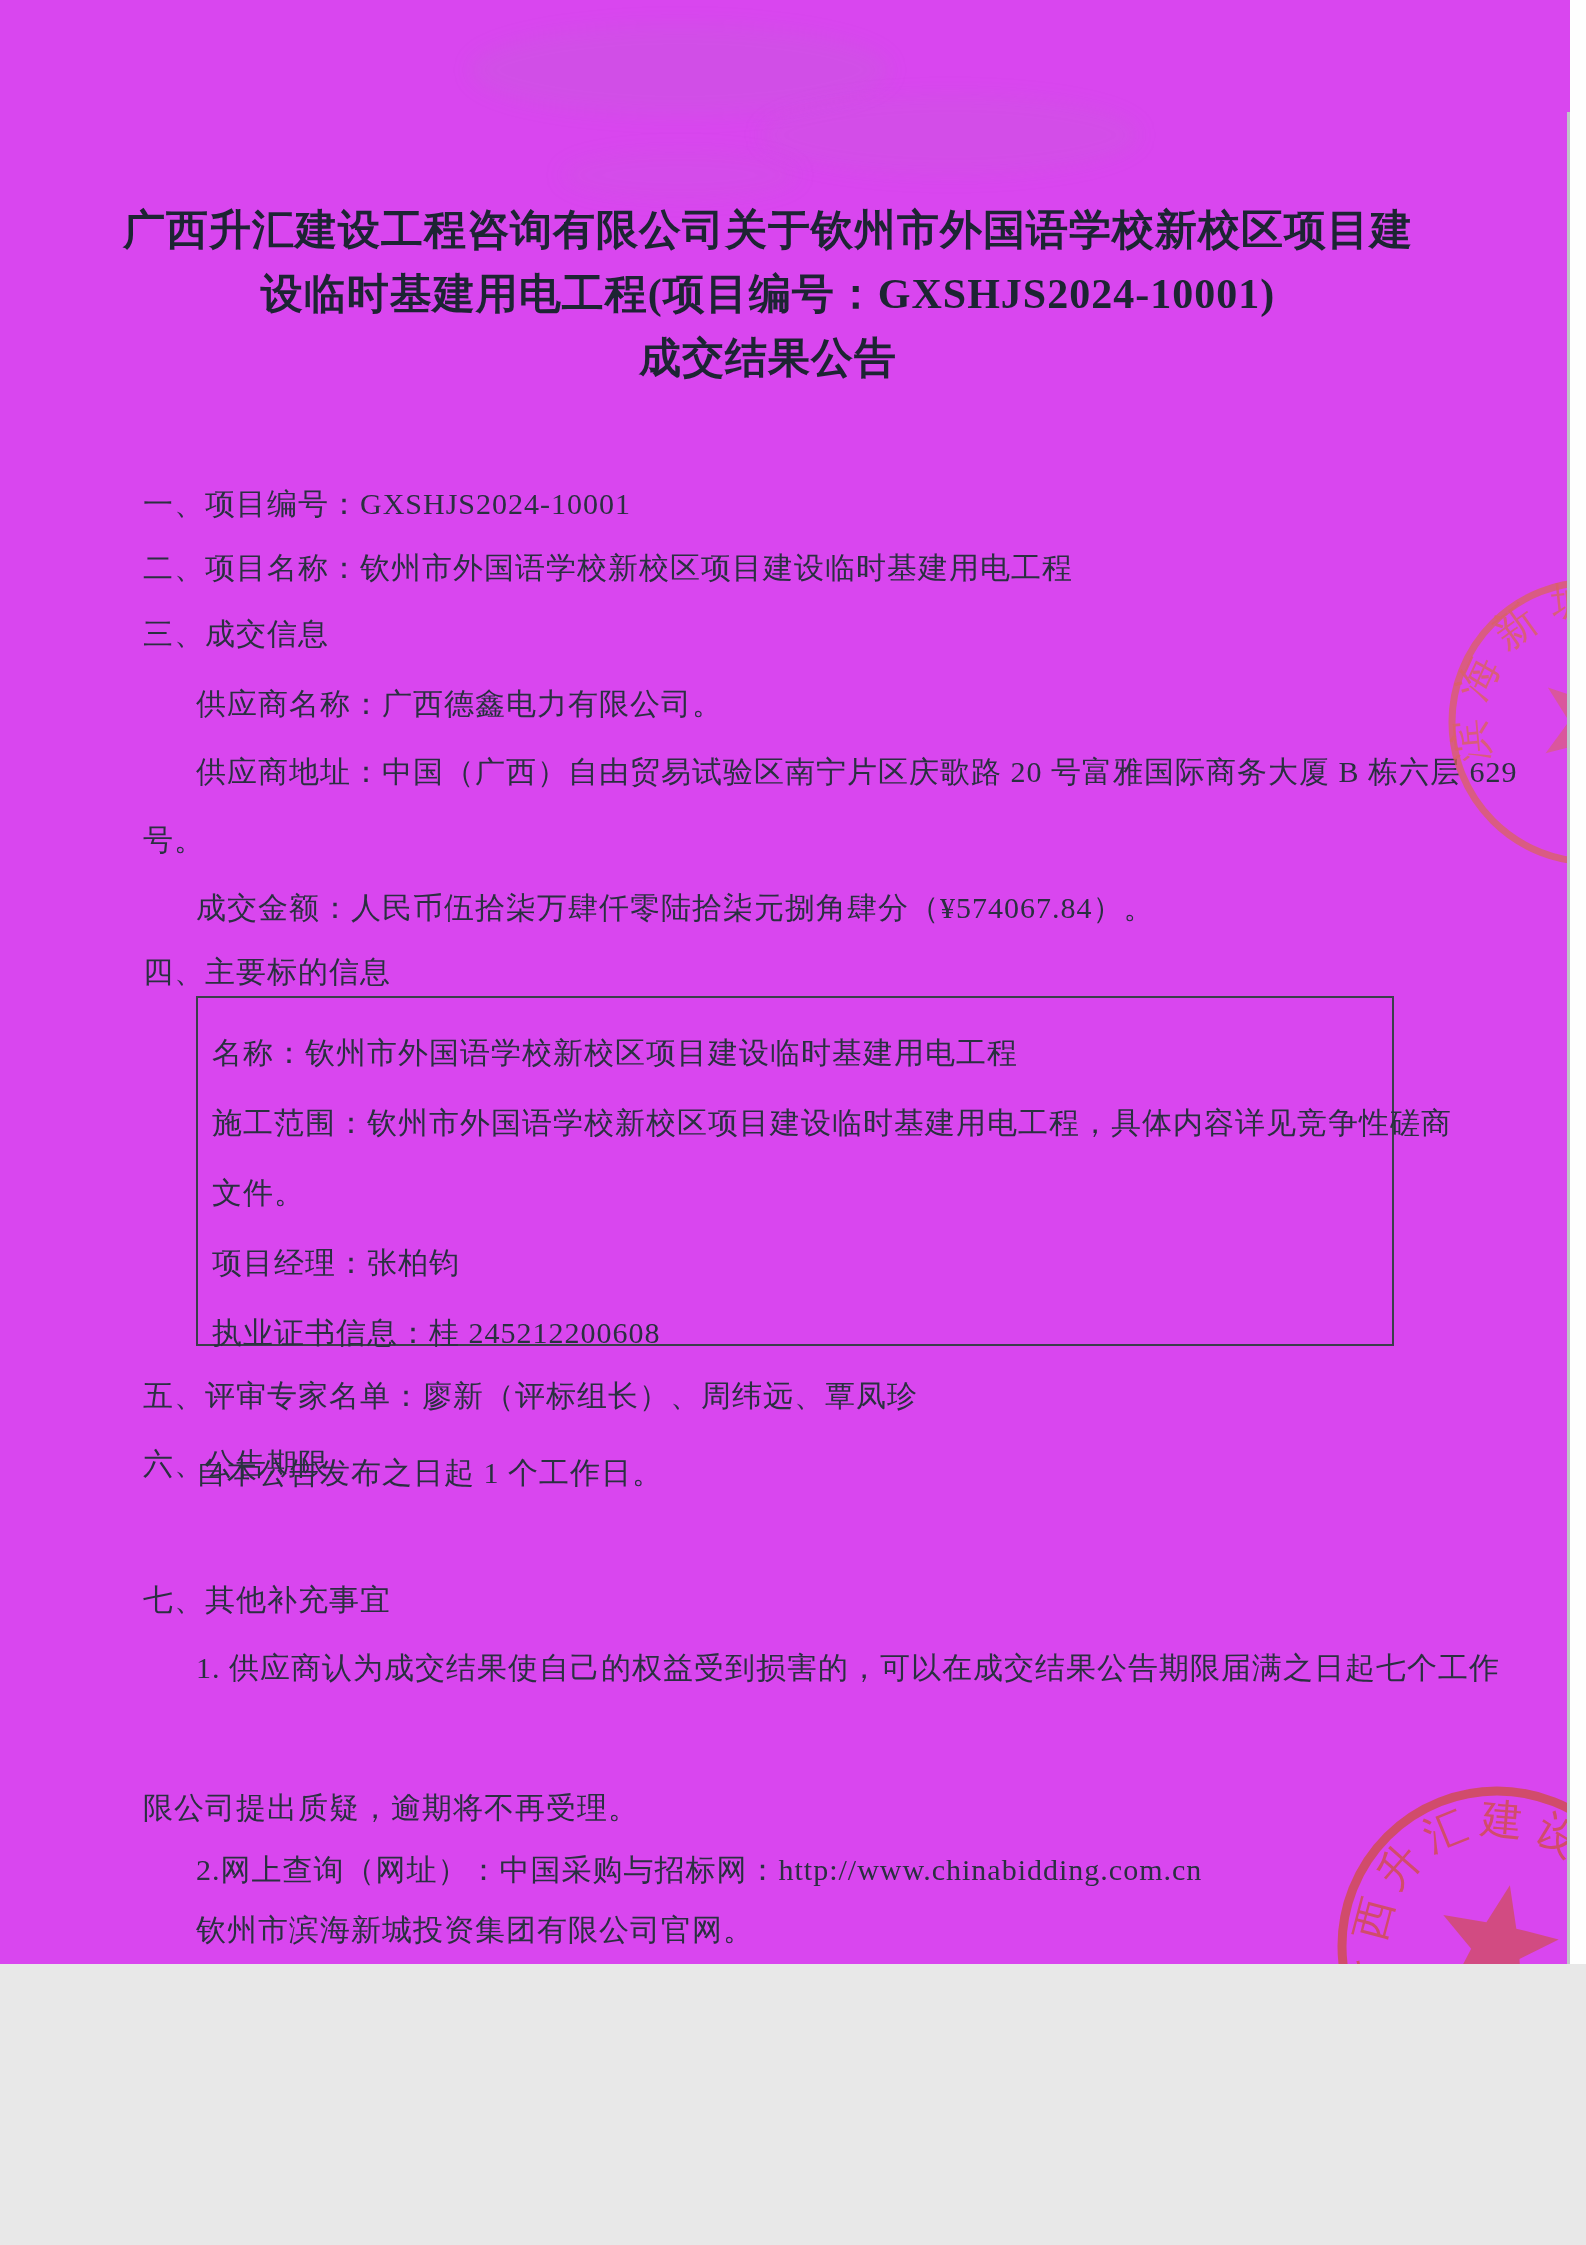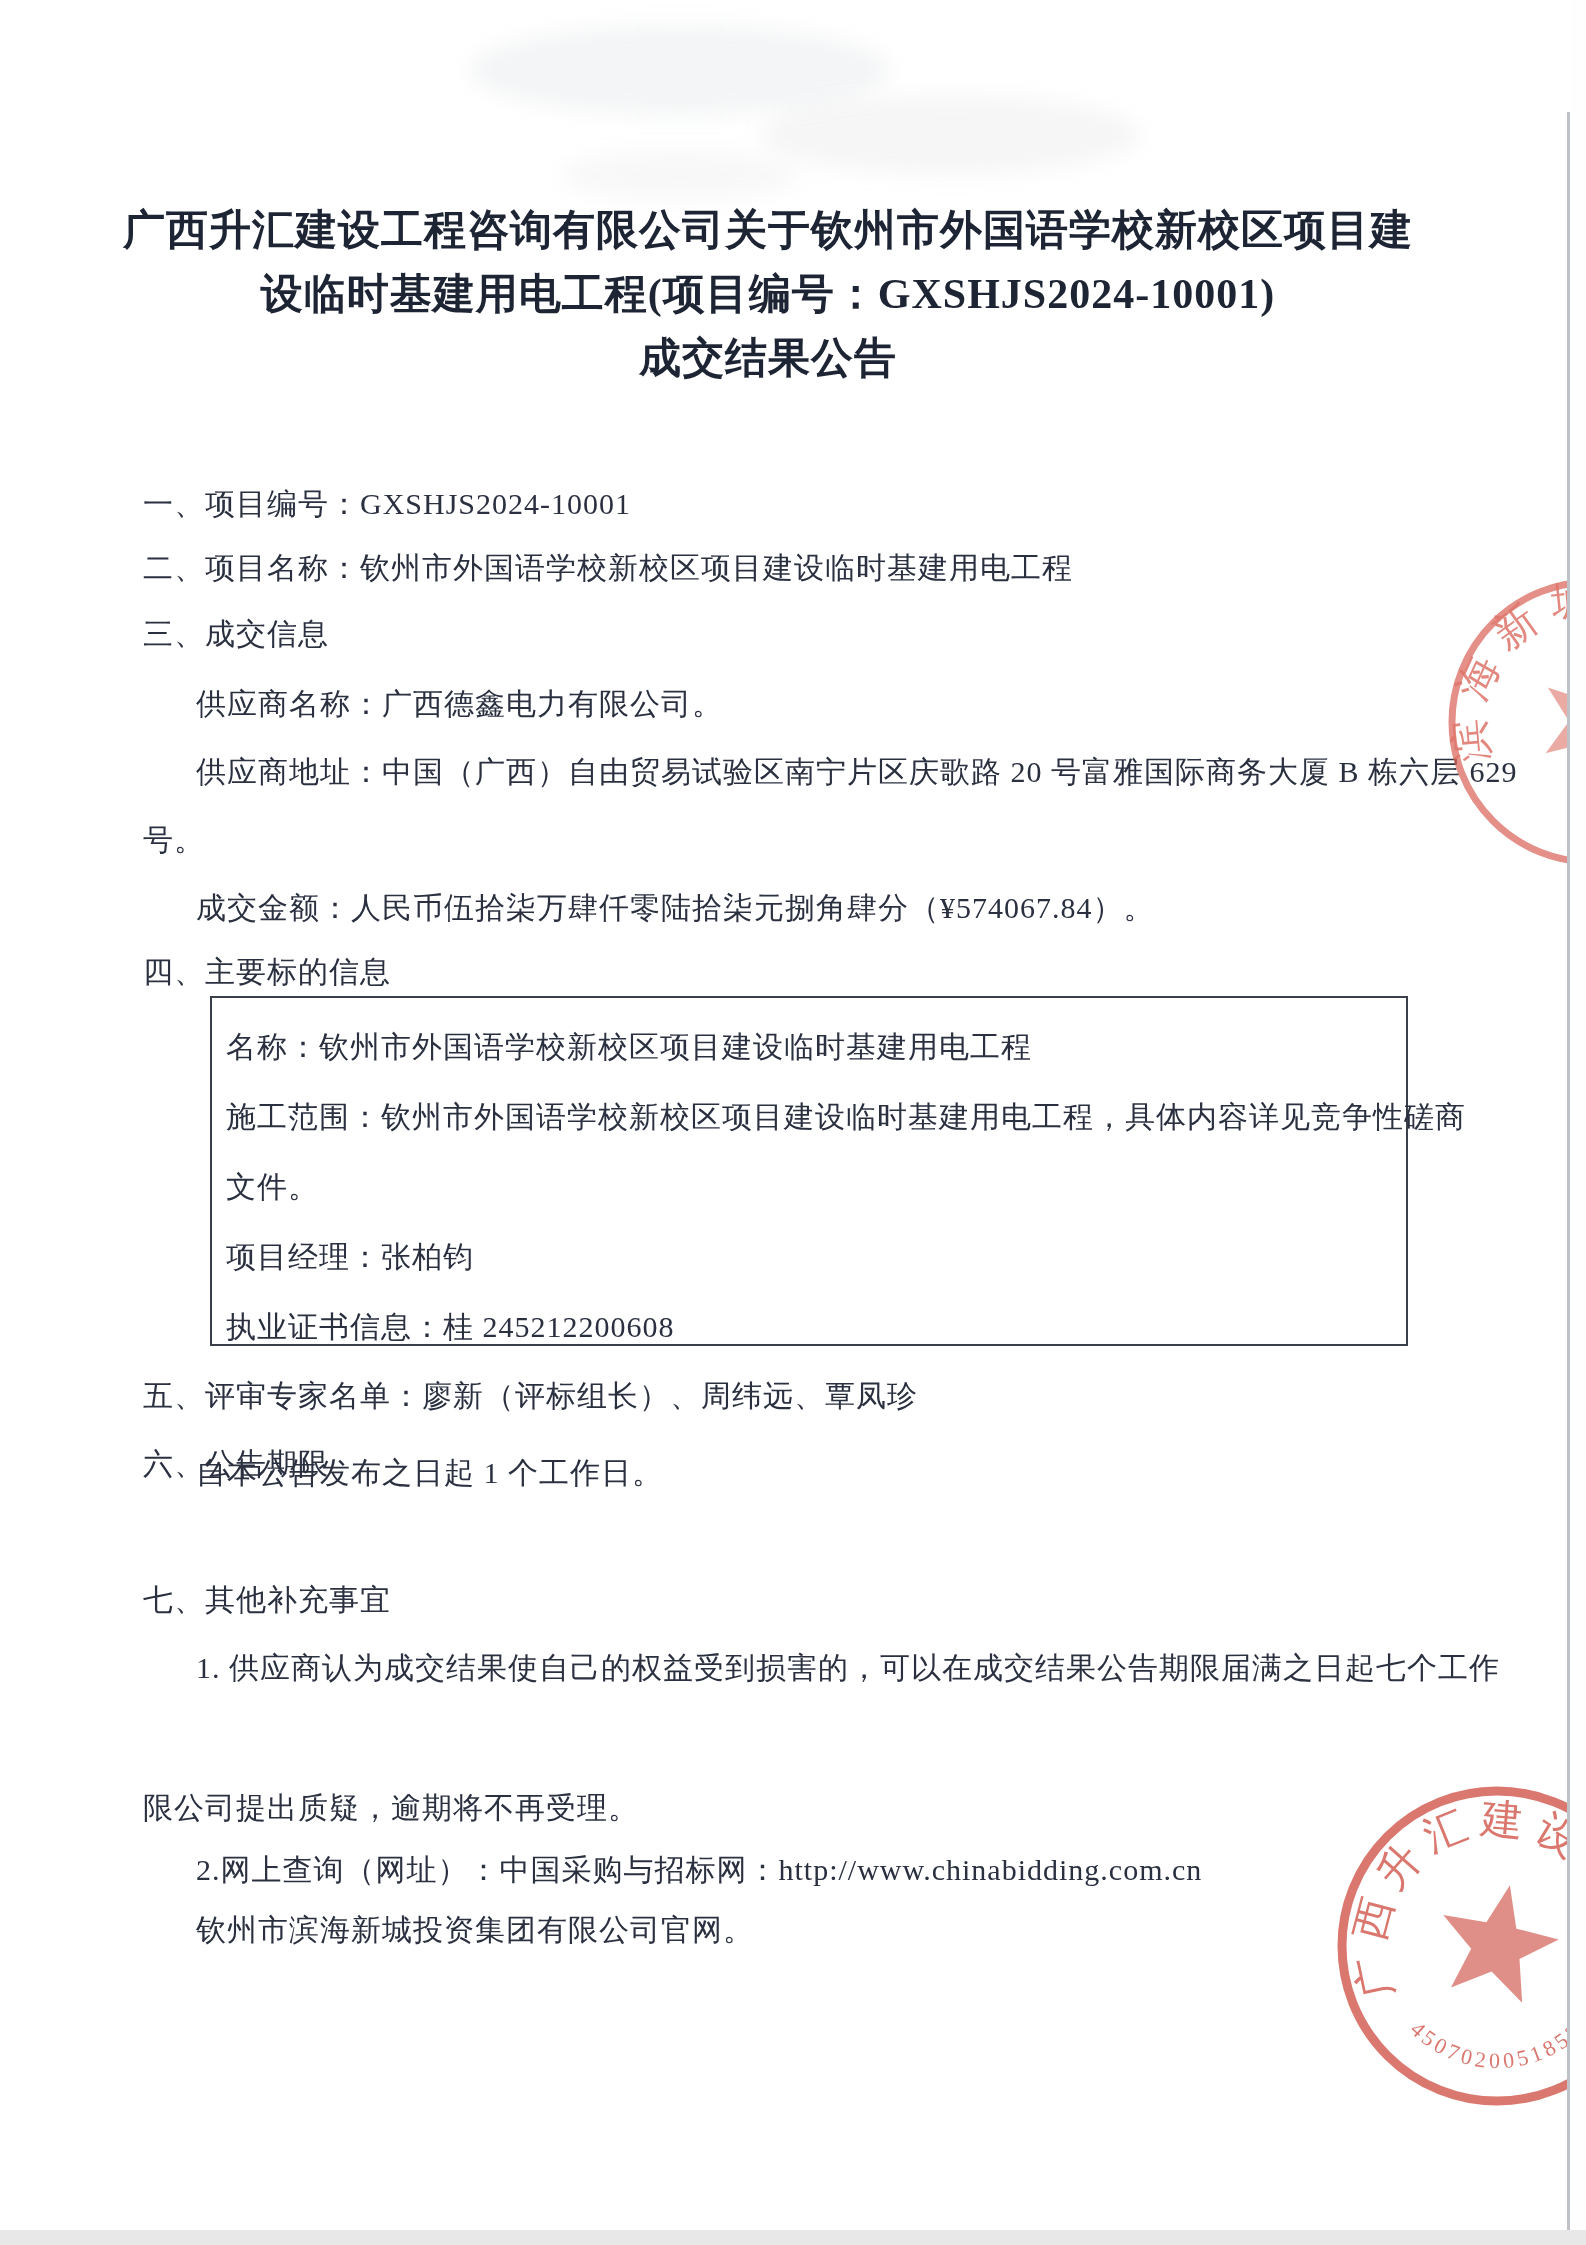--- a/index.html
+++ b/index.html
@@ -1,19 +1,19 @@
 <!DOCTYPE html>
 <html><head>
 <meta charset="utf-8">
 <style>
   html,body{margin:0;padding:0;background:#e8e8e8;}
   .page{
     position:relative;
-    width:1586px;height:2230px;
-    background:#ffffff;
+    width:1586px;height:1964px;
+    background:#d946ef;
     overflow:hidden;
     font-family:"Liberation Serif","DejaVu Serif",serif;
     color:#262c3a;
   }
   
   .smudge{position:absolute;border-radius:50%;filter:blur(10px);pointer-events:none;}
   .smudge.s1{left:470px;top:25px;width:420px;height:90px;background:rgba(150,156,168,0.10);}
   .smudge.s2{left:760px;top:95px;width:380px;height:80px;background:rgba(150,156,168,0.09);}
   .smudge.s3{left:560px;top:150px;width:240px;height:50px;background:rgba(150,156,168,0.07);}
 
@@ -25,21 +25,21 @@
   .line{
     position:absolute;left:143px;
     font-size:30px;line-height:44px;letter-spacing:1px;
     white-space:nowrap;color:#2a3040;
   }
   .ind{left:196px;}
 
   .info-box{
     position:absolute;left:196px;top:996px;width:1198px;height:350px;
     border:2px solid #3a3f4a;box-sizing:border-box;
-    padding-top:14px;padding-left:14px;margin-left:14px;
+    padding-top:20px;padding-left:14px;
   }
   .info-box .brow{
     height:70px;display:flex;align-items:center;
     font-size:30px;letter-spacing:1px;white-space:nowrap;color:#2a3040;
   }
 
   .stamp{position:absolute;opacity:0.9;pointer-events:none;}
   .stamp text{font-family:"Liberation Serif","DejaVu Serif",serif;}
   .stamp-top{left:1396px;top:524px;}
   .stamp-bottom{left:1300px;top:1742px;}

